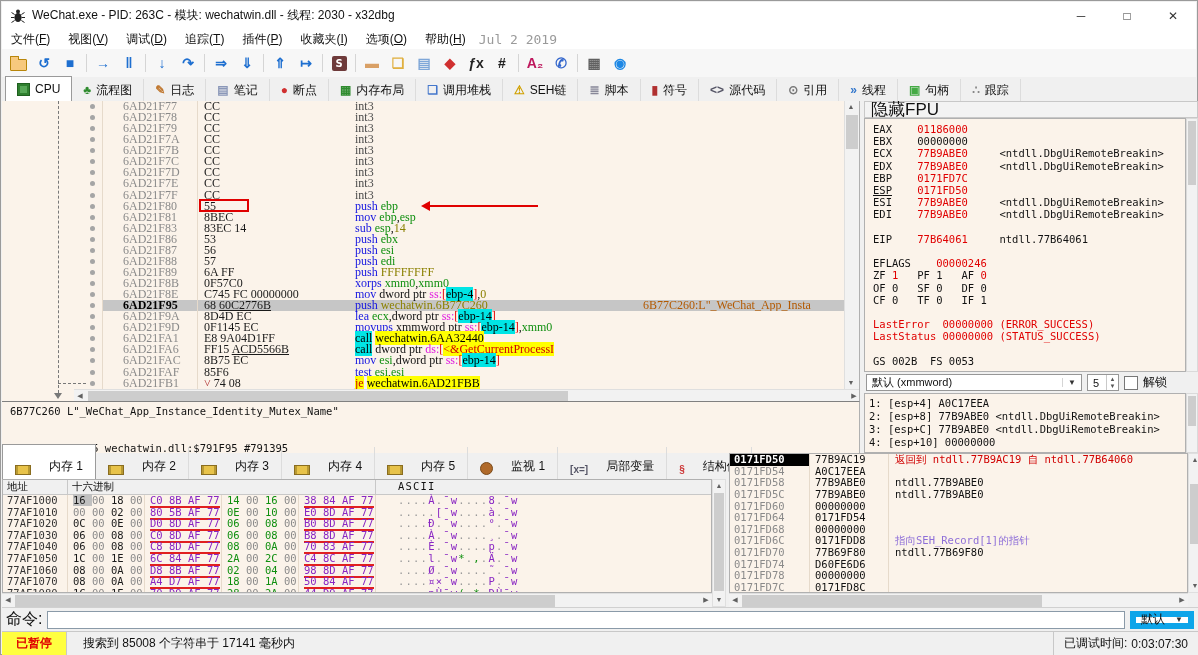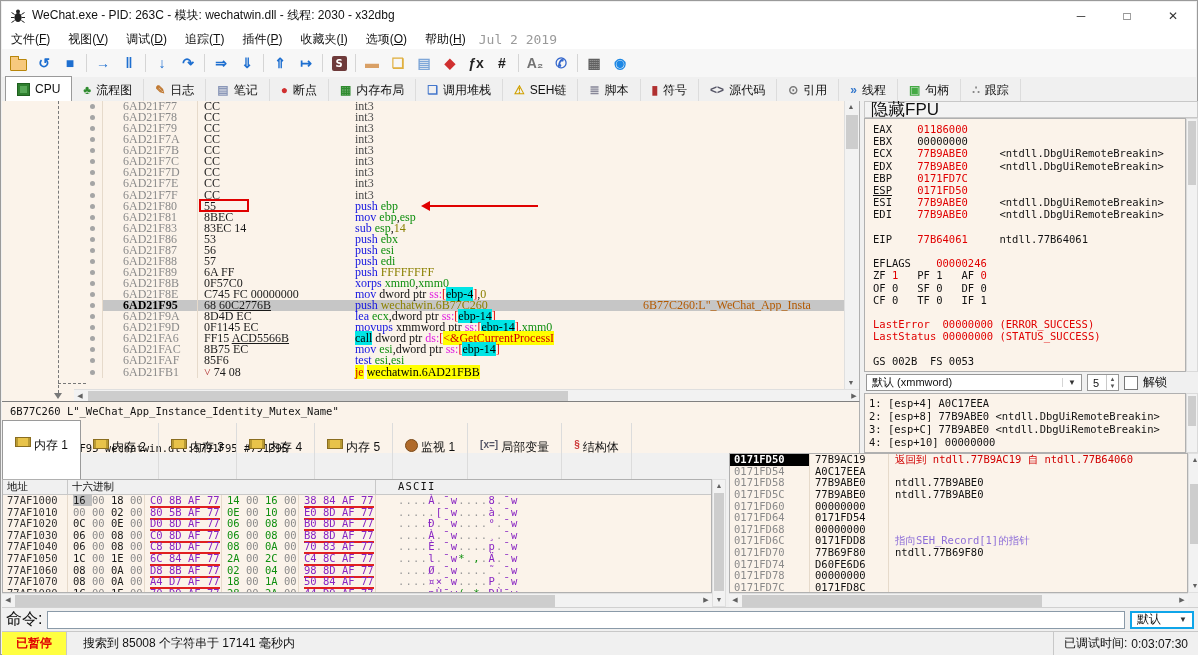--- a/index.html
+++ b/index.html
@@ -71,21 +71,21 @@
   .spin{width:32px;height:17px;background:#FFF;border:1px solid #979797;box-sizing:border-box;font-size:11px;display:flex;align-items:center;padding-left:5px;position:relative;color:#111}
   .spin .ud{position:absolute;right:0;top:0;bottom:0;width:11px;border-left:1px solid #C9C9C9;display:flex;flex-direction:column;align-items:center;justify-content:center;font-size:6px;color:#555;line-height:7px}
   .cb{width:12px;height:12px;background:#FFF;border:1px solid #777;flex:none}
   .cclabel{font-size:12px;color:#111}
   .argsbox{position:absolute;left:0;top:292px;width:322px;height:60px;background:#FBF3EA;border:1px solid #B0B0B0;box-sizing:border-box;font-family:"DejaVu Sans Mono",monospace;font-size:10.5px;line-height:13px;padding:3px 14px 0 4px;white-space:pre;overflow:hidden;color:#111}
   .args-vs{left:322px;top:292px;width:12px;height:60px;border:1px solid #DADADA;box-sizing:border-box}
 
   
   .bottom{position:absolute;left:1px;top:452px;width:1196px;height:154px;background:#F0F0F0}
   .memtabs{position:absolute;left:0;top:0;height:26px;display:flex;align-items:flex-end}
-  .mtab{height:24px;display:flex;align-items:flex-start;gap:3px;padding:16px 12px;font-size:12px;color:#111;border-right:1px solid #DCDCDC;white-space:nowrap}
+  .mtab{height:24px;display:flex;align-items:flex-end;gap:18px;padding:4px 12px;font-size:12px;color:#111;border-right:1px solid #DCDCDC;white-space:nowrap}
   .mtab.on{background:#FFF;border:1px solid #9A9A9A;border-bottom:none;height:26px}
   .dog{width:11px;height:11px;border-radius:50%;background:#B06A2A;border:1px solid #7A4A1A;flex:none}
   .locglyph{font-size:10px;color:#556;font-weight:bold}
   .dump{position:absolute;left:0;top:26px;width:710px;height:114px;background:#FBF3EA;border:1px solid #B0B0B0;box-sizing:border-box;overflow:hidden}
   .dump-head{height:14px;background:#F0F0F0;border-bottom:1px solid #C8C8C8;display:flex;font-family:"DejaVu Sans Mono",monospace;font-size:10.5px;color:#111;white-space:pre}
   .dh-a{width:64px;padding-left:4px;box-sizing:border-box}
   .dh-h{width:308px;padding-left:4px;border-left:1px solid #C8C8C8;box-sizing:border-box}
   .dh-s{flex:1;padding-left:22px;border-left:1px solid #C8C8C8;box-sizing:border-box;letter-spacing:1.2px}
   .dr{display:flex;height:11.6px;line-height:11.6px;font-family:"DejaVu Sans Mono",monospace;font-size:10.5px;white-space:pre}
   .da{width:64px;flex:none;color:#333;padding-left:4px;box-sizing:border-box}
@@ -104,21 +104,21 @@
   .sv{width:79px;flex:none;color:#111;border-left:1px solid #E6DACB;padding-left:5px;box-sizing:border-box}
   .sc{flex:1;border-left:1px solid #E6DACB;padding-left:6px;box-sizing:border-box;overflow:hidden}
   .cc-r{color:#D00000}.cc-v{color:#8E6FD8}.cc-k{color:#111}
   .stack-vs{left:1186px;top:0;width:12px;height:140px;border:1px solid #DFDFDF;box-sizing:border-box}
   .stack-hs{left:727px;top:140px;width:459px;height:14px;border-top:1px solid #DFDFDF}
 
   
   .cmdbar{position:absolute;left:1px;top:606px;width:1196px;height:24px;background:#F0F0F0;border-top:1px solid #D0D0D0;display:flex;align-items:center;padding:0 4px;gap:5px;box-sizing:border-box}
   .cmdlabel{font-size:16px;color:#111;flex:none}
   .cmdinput{flex:1;height:18px;background:#FFF;border:1px solid #8A9AA8;box-sizing:border-box;font:12px "DejaVu Sans Mono",monospace;padding:0 4px}
-  .cmdcombo{width:64px;height:18px;background:#FFF;border:2px solid #0ea5e9;box-sizing:border-box;font-size:12px;color:#111;display:flex;align-items:center;padding:0 5px}
+  .cmdcombo{width:64px;height:18px;background:#FFF;border:6px solid #0ea5e9;box-sizing:border-box;font-size:12px;color:#111;display:flex;align-items:center;padding:0 5px}
   .cmdcombo .car{margin-left:auto;font-size:8px;color:#333}
   .statusbar{position:absolute;left:1px;top:630px;width:1196px;height:24px;background:#F0F0F0;border-top:1px solid #C8C8C8;display:flex;align-items:stretch;font-size:12px;color:#111;box-sizing:border-box}
   .paused{background:#FFFF40;color:#E00000;font-weight:bold;padding:0 14px;display:flex;align-items:center;border-right:1px solid #C8C8C8}
   .statusmsg{display:flex;align-items:center;padding-left:16px}
   .dbgtime{margin-left:auto;border-left:1px solid #C8C8C8;padding:0 10px;display:flex;align-items:center;gap:4px;white-space:pre}
 </style>
 </head>
 <body>
 
 <div class="win">
@@ -214,21 +214,21 @@
         <span style="color: rgb(208, 48, 48);">◆</span>
       </button>
       <button class="tbtn">
         <span style="color: rgb(34, 34, 34);">ƒx</span>
       </button>
       <button class="tbtn">
         <span style="color: rgb(34, 34, 34);">#</span>
       </button>
       <div class="tsep"></div>
       <button class="tbtn">
-        <span style="color: #737373;">A₂</span>
+        <span style="color: #be185d;">A₂</span>
       </button>
       <button class="tbtn">
         <span style="color: rgb(51, 102, 204);">✆</span>
       </button>
       <div class="tsep"></div>
       <button class="tbtn">
         <span style="color: rgb(96, 96, 96);">▦</span>
       </button>
       <button class="tbtn">
         <span style="color: rgb(30, 136, 229);">◉</span>
@@ -315,20 +315,21 @@
           <div class="drow"><span class="dgut"></span><span class="ddot"></span><span class="daddr">6AD21F83</span><span class="dbytes"><span>83EC 14</span></span><span class="dinstr"><span class="mn">sub</span><span class="kk"> </span><span class="rg">esp</span><span class="kk">,</span><span class="nm">14</span></span><span class="dcom"></span></div>
           <div class="drow"><span class="dgut"></span><span class="ddot"></span><span class="daddr">6AD21F86</span><span class="dbytes"><span>53</span></span><span class="dinstr"><span class="mn">push</span><span class="kk"> </span><span class="rg">ebx</span></span><span class="dcom"></span></div>
           <div class="drow"><span class="dgut"></span><span class="ddot"></span><span class="daddr">6AD21F87</span><span class="dbytes"><span>56</span></span><span class="dinstr"><span class="mn">push</span><span class="kk"> </span><span class="rg">esi</span></span><span class="dcom"></span></div>
           <div class="drow"><span class="dgut"></span><span class="ddot"></span><span class="daddr">6AD21F88</span><span class="dbytes"><span>57</span></span><span class="dinstr"><span class="mn">push</span><span class="kk"> </span><span class="rg">edi</span></span><span class="dcom"></span></div>
           <div class="drow"><span class="dgut"></span><span class="ddot"></span><span class="daddr">6AD21F89</span><span class="dbytes"><span>6A FF</span></span><span class="dinstr"><span class="mn">push</span><span class="kk"> </span><span class="nm">FFFFFFFF</span></span><span class="dcom"></span></div>
           <div class="drow"><span class="dgut"></span><span class="ddot"></span><span class="daddr">6AD21F8B</span><span class="dbytes"><span>0F57C0</span></span><span class="dinstr"><span class="mn">xorps</span><span class="kk"> </span><span class="rg">xmm0</span><span class="kk">,</span><span class="rg">xmm0</span></span><span class="dcom"></span></div>
           <div class="drow"><span class="dgut"></span><span class="ddot"></span><span class="daddr">6AD21F8E</span><span class="dbytes"><span>C745 FC 00000000</span></span><span class="dinstr"><span class="mn">mov</span><span class="kk"> </span><span class="kk">dword ptr </span><span class="sg">ss:</span><span class="br">[</span><span class="mem">ebp-4</span><span class="br">]</span><span class="kk">,</span><span class="nm">0</span></span><span class="dcom"></span></div>
           <div class="drow sel"><span class="dgut"></span><span class="ddot"></span><span class="daddr">6AD21F95</span><span class="dbytes"><span>68 </span><span class="bu">60C2776B</span></span><span class="dinstr"><span class="mn">push</span><span class="kk"> </span><span class="lb">wechatwin.6B77C260</span></span><span class="dcom">6B77C260:L"_WeChat_App_Insta</span></div>
           <div class="drow"><span class="dgut"></span><span class="ddot"></span><span class="daddr">6AD21F9A</span><span class="dbytes"><span>8D4D EC</span></span><span class="dinstr"><span class="mn">lea</span><span class="kk"> </span><span class="rg">ecx</span><span class="kk">,</span><span class="kk">dword ptr </span><span class="sg">ss:</span><span class="br">[</span><span class="mem">ebp-14</span><span class="br">]</span></span><span class="dcom"></span></div>
           <div class="drow"><span class="dgut"></span><span class="ddot"></span><span class="daddr">6AD21F9D</span><span class="dbytes"><span>0F1145 EC</span></span><span class="dinstr"><span class="mn">movups</span><span class="kk"> </span><span class="kk">xmmword ptr </span><span class="sg">ss:</span><span class="br">[</span><span class="mem">ebp-14</span><span class="br">]</span><span class="kk">,</span><span class="rg">xmm0</span></span><span class="dcom"></span></div>
+          <div class="drow"><span class="dgut"></span><span class="ddot"></span><span class="daddr">6AD21FA1</span><span class="dbytes"><span>E8 9A04D1FF</span></span><span class="dinstr"><span class="chl">call</span><span class="kk"> </span><span class="yk">wechatwin.6AA32440</span></span><span class="dcom"></span></div>
           <div class="drow"><span class="dgut"></span><span class="ddot"></span><span class="daddr">6AD21FA6</span><span class="dbytes"><span>FF15 </span><span class="bu">ACD5566B</span></span><span class="dinstr"><span class="chl">call</span><span class="kk"> </span><span class="kk">dword ptr </span><span class="sg">ds:</span><span class="br">[</span><span class="yr">&lt;&amp;GetCurrentProcessI</span></span><span class="dcom"></span></div>
           <div class="drow"><span class="dgut"></span><span class="ddot"></span><span class="daddr">6AD21FAC</span><span class="dbytes"><span>8B75 EC</span></span><span class="dinstr"><span class="mn">mov</span><span class="kk"> </span><span class="rg">esi</span><span class="kk">,</span><span class="kk">dword ptr </span><span class="sg">ss:</span><span class="br">[</span><span class="mem">ebp-14</span><span class="br">]</span></span><span class="dcom"></span></div>
           <div class="drow"><span class="dgut"></span><span class="ddot"></span><span class="daddr">6AD21FAF</span><span class="dbytes"><span>85F6</span></span><span class="dinstr"><span class="mn">test</span><span class="kk"> </span><span class="rg">esi</span><span class="kk">,</span><span class="rg">esi</span></span><span class="dcom"></span></div>
           <div class="drow"><span class="dgut"></span><span class="ddot"></span><span class="daddr">6AD21FB1</span><span class="dbytes"><span class="jm">˅ </span><span>74 08</span></span><span class="dinstr"><span class="yr">je</span><span class="kk"> </span><span class="yk">wechatwin.6AD21FBB</span></span><span class="dcom"></span></div>
         </div>
       <div class="jline-v"></div>
       <div class="jline-h"></div>
       <div class="jarrow"></div>
       <div class="redbox"></div>
       <div class="redarrow"></div>

